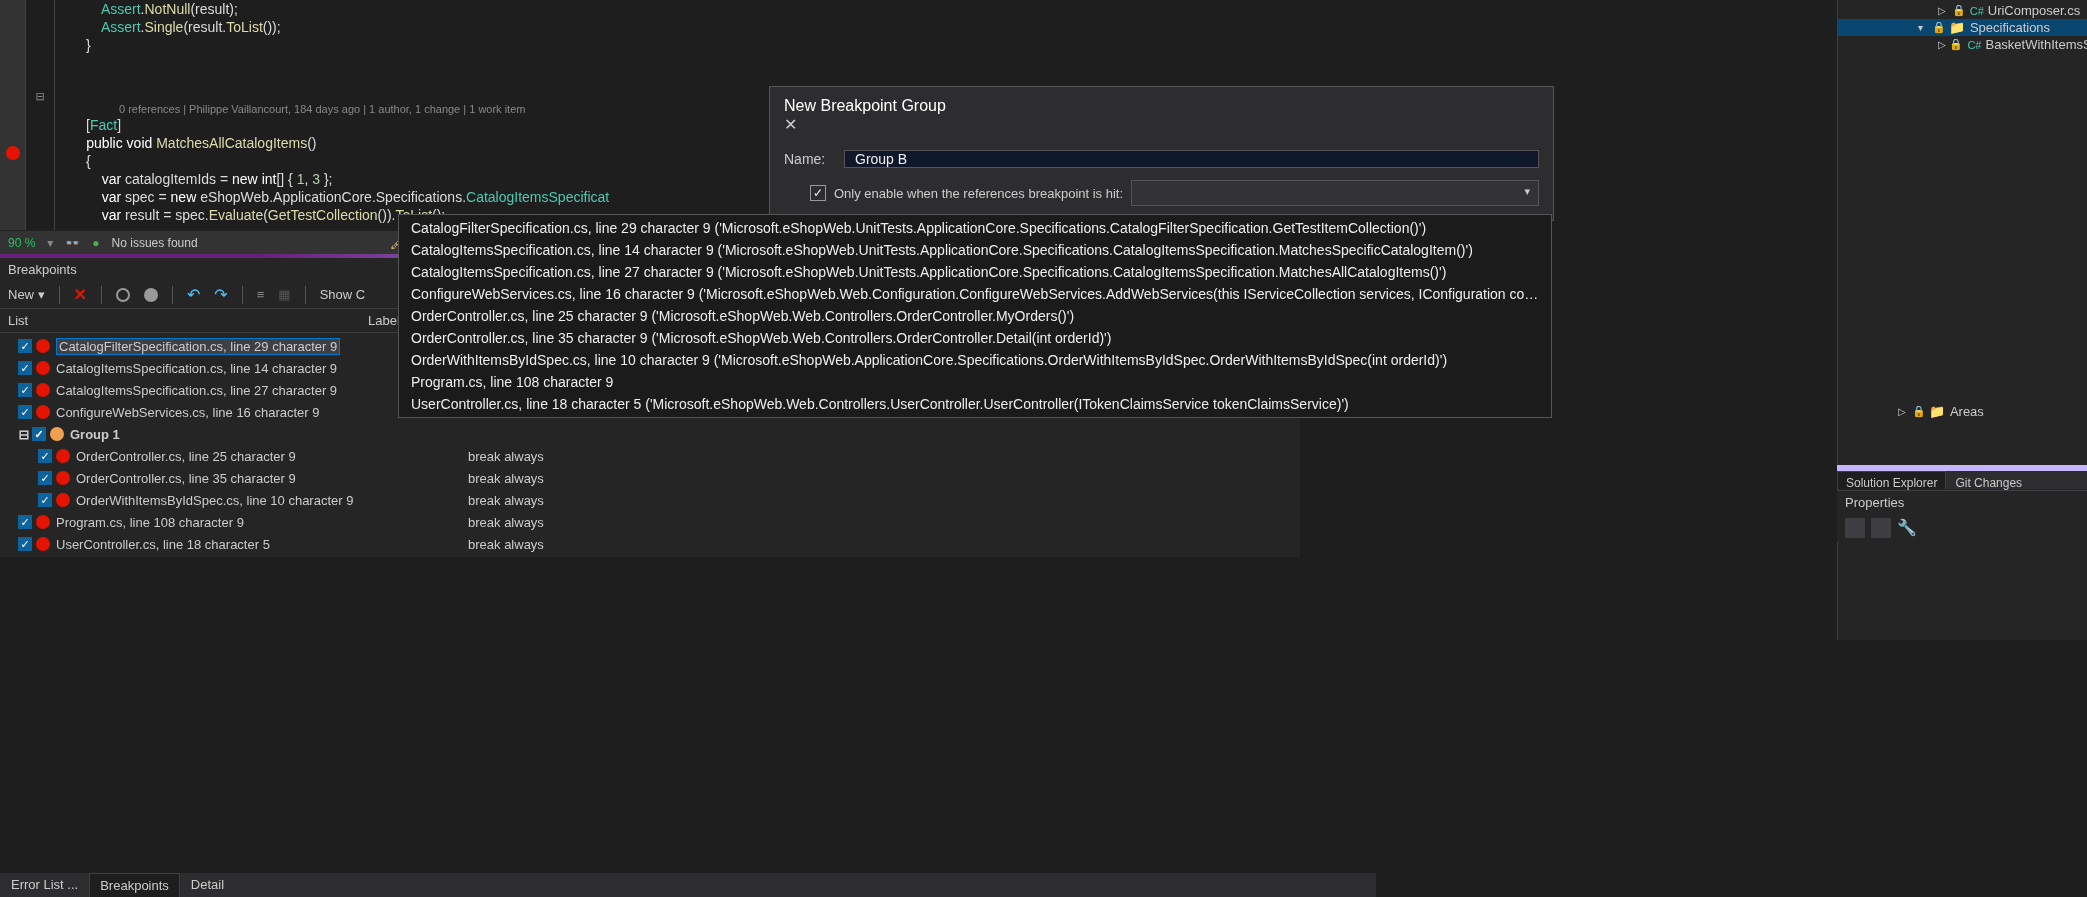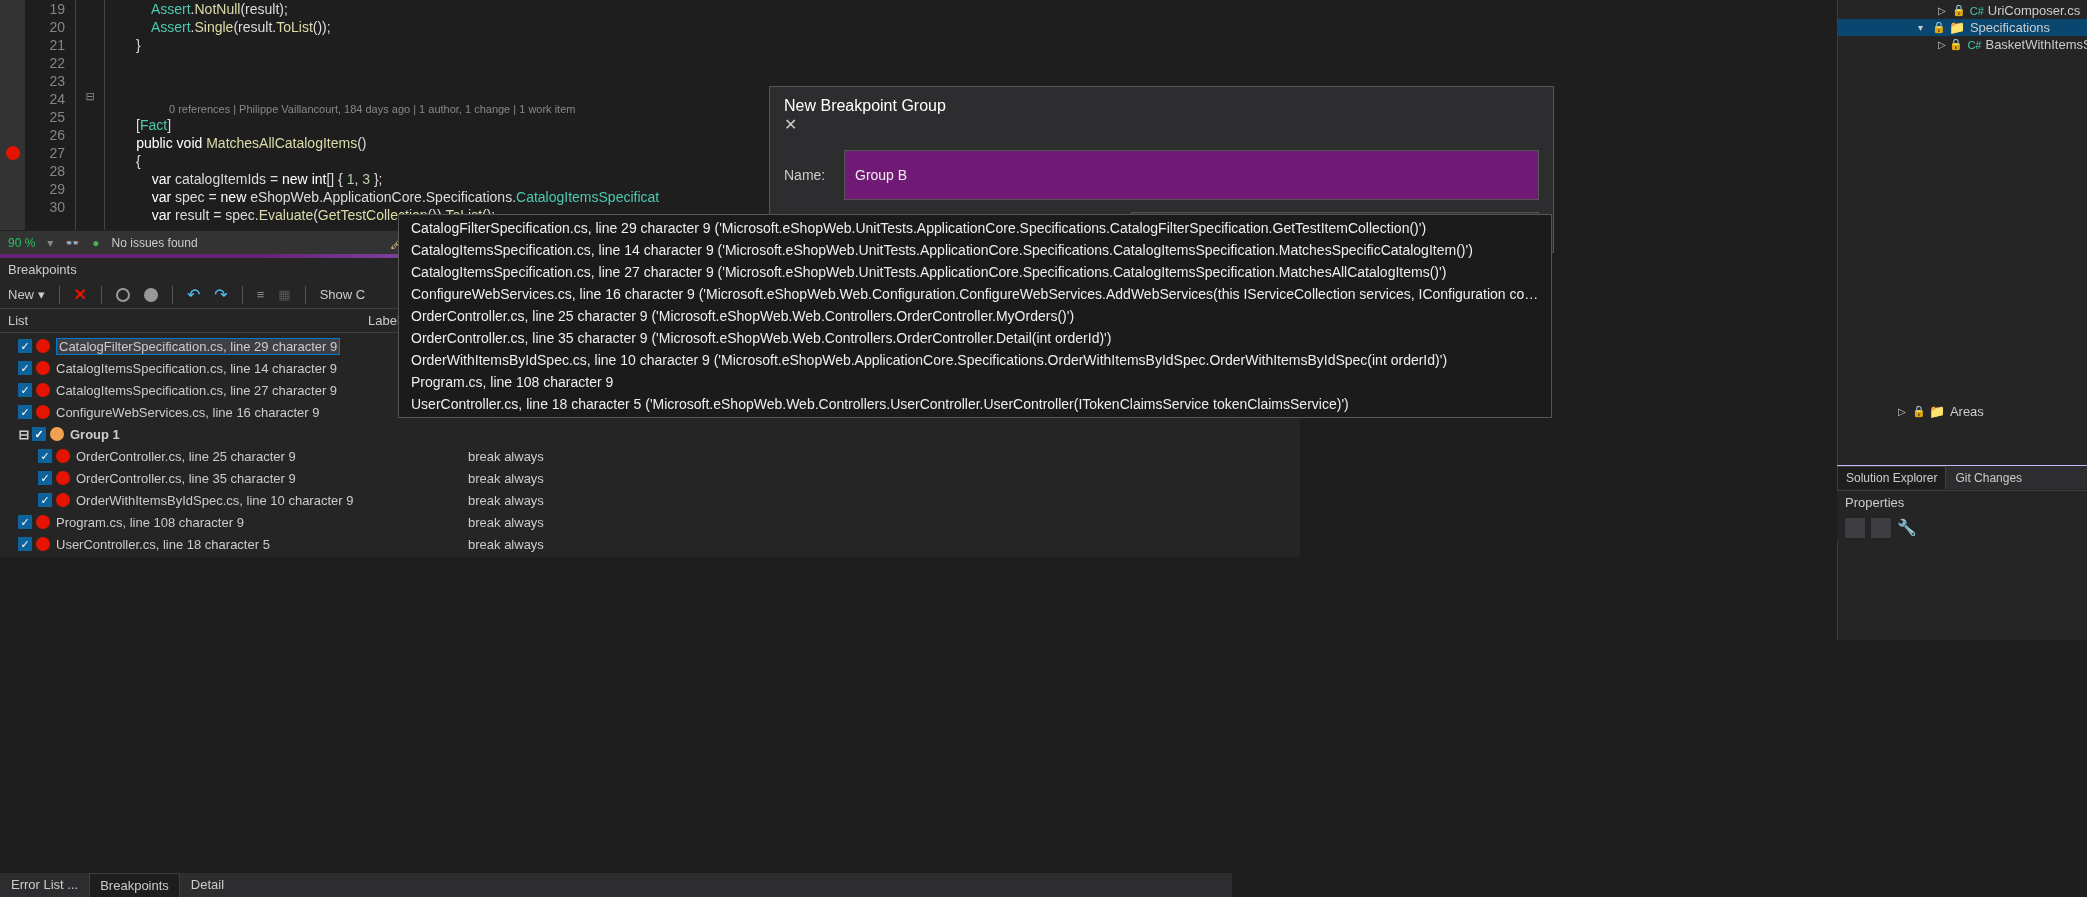--- a/index.html
+++ b/index.html
@@ -45,32 +45,32 @@
 .bp-row.group { font-weight: bold; }
 .chk { width: 14px; height: 14px; background: #0e639c; display: inline-flex; align-items:center; justify-content:center; color:#fff; font-size:11px; margin-right:4px;}
 .grp-exp { width:12px; display:inline-block; text-align:center; margin-right:2px; color:#ccc;}
 .dot { width: 14px; height: 14px; border-radius: 50%; background: #e51400; margin-right: 6px; flex-shrink:0;}
 .dot.group-dot { background:#f0a050;}
 .bp-label { flex:0 0 auto; }
 .bp-label.sel { background:#3f3f46; border:1px solid #007acc; padding:0 2px;}
 .bp-cond { position:absolute; left:468px; color:#ccc;}
 
 
-.bottom-tabs { position: absolute; left:0; bottom:0; width:1232px; height:24px; background:#2d2d30; display:flex; align-items:flex-end;}
+.bottom-tabs { position: absolute; left:0; bottom:0; width:1376px; height:24px; background:#2d2d30; display:flex; align-items:flex-end;}
 .btab { padding:4px 10px; font-size:13px; color:#ccc; border:1px solid transparent; cursor:pointer;}
 .btab.active { background:#1e1e1e; border:1px solid #3e3e42; border-bottom:none;}
 
 
 .dialog { position: absolute; left: 769px; top: 86px; width: 785px; background: #2d2d30; border:1px solid #555; z-index:50;}
 .dlg-title { display:flex; justify-content:space-between; padding:10px 14px; font-size:16px; color:#fff;flex-direction:column;}
 .close-x { cursor:pointer; font-size:16px; color:#ccc;}
 .dlg-body { padding: 6px 14px 14px 14px; }
 .dlg-row { display:flex; align-items:center; gap:10px; margin-bottom:12px;}
 .dlg-label { font-size:14px; width:50px;}
-.dlg-input { flex:1; background:#701a75; border:1px solid #555; color:#eee; padding:16px 10px; font-size:14px;}
+.dlg-input { flex:1; background:#0f172a; border:1px solid #555; color:#eee; padding:0 10px; font-size:14px;}
 .dlg-check-row { display:flex; align-items:center; gap:8px; padding-left:26px;}
 .dlg-checkbox { width:16px; height:16px; border:1px solid #999; display:inline-flex; align-items:center; justify-content:center; color:#eee; font-size:12px;}
 .dlg-select { flex:1; background:#333337; border:1px solid #555; height:26px; position:relative;}
 .dlg-select::after{ content:"▾"; position:absolute; right:8px; top:4px; color:#ccc; font-size:11px;}
 
 
 .dropdown { position:absolute; left:398px; top:214px; width:1154px; background:#1b1b1c; border:1px solid #555; z-index:60; padding:2px 0;}
 .dd-item { padding:3px 12px; font-size:14px; color:#eee; cursor:pointer; white-space:nowrap; overflow:hidden; text-overflow:ellipsis;}
 
 
@@ -78,52 +78,38 @@
 .tree-item { display:flex; align-items:center; gap:4px; padding:1px 0; font-size:13px; white-space:nowrap;}
 .tree-indent-1 { padding-left: 60px;}
 .tree-indent-2 { padding-left: 80px;}
 .tree-indent-3 { padding-left: 100px;}
 .tri { font-size:10px; color:#ccc; display:inline-block; width:10px;}
 .lock { color:#4f9de6; font-size:11px;}
 .file-ico { color:#4ec9b0; font-size:11px;}
 .folder-ico { color:#dcb67a; font-size:13px;}
 .sel-tree { background:#094771;}
 
-.sol-tabs{ position:absolute; right:0; top:465px; width:250px; height:24px; background:#2d2d30; display:flex; border-top:1px solid #c4b5fd;}
+.sol-tabs{ position:absolute; right:0; top:465px; width:250px; height:24px; background:#2d2d30; display:flex; border-top:6px solid #c4b5fd;}
 .stab{ padding:4px 8px; font-size:12px; color:#ccc; cursor:pointer; border:1px solid transparent;}
 .stab.active{ background:#1e1e1e; border:1px solid #3e3e42; border-bottom:none;}
 
 .props-panel { position:absolute; right:0; top:490px; width:250px; background:#252526; border-top:1px solid #3e3e42;}
 .props-title{ padding:4px 8px; font-size:13px;}
 .props-tools{ padding:4px 8px; display:flex; gap:6px;}
 .prop-btn{ width:20px; height:20px; background:#3e3e42; display:inline-block;}
 
 </style>
 </head>
 <body>
 
 <div class="editor">
   <div class="gutter-bp">
     <div style="height:144px"></div>
     <div class="bp-dot"></div>
   </div>
-  <div class="gutter-ln" id="ln-gutter">
-      <div>19</div>
-      <div>20</div>
-      <div>21</div>
-      <div>22</div>
-      <div>23</div>
-      <div>24</div>
-      <div>25</div>
-      <div>26</div>
-      <div>27</div>
-      <div>28</div>
-      <div>29</div>
-      <div>30</div>
-    </div>
   <div class="fold-col">
     <div style="height:90px"></div>
     <div style="text-align:center;color:#888;font-size:11px;">⊟</div>
   </div>
   <div class="code-body" id="code-body"><div>            <span class="cls">Assert</span>.<span class="mth">NotNull</span>(result);</div><div>            <span class="cls">Assert</span>.<span class="mth">Single</span>(result.<span class="mth">ToList</span>());</div><div>        }</div><div></div><div class="codelens" style="padding-left: 64px;"></div><div class="codelens" style="padding-left: 64px; font-size: 11px; line-height: 14px; color: rgb(136, 136, 136);">0 references | Philippe Vaillancourt, 184 days ago | 1 author, 1 change | 1 work item</div><div>        [<span class="cls">Fact</span>]</div><div>        <span class="kw">public</span> <span class="kw">void</span> <span class="mth">MatchesAllCatalogItems</span>()</div><div>        {</div><div>            <span class="kw">var</span> catalogItemIds = <span class="kw">new</span> <span class="kw">int</span>[] { <span class="num">1</span>, <span class="num">3</span> };</div><div>            <span class="kw">var</span> spec = <span class="kw">new</span> eShopWeb.ApplicationCore.Specifications.<span class="cls">CatalogItemsSpecificat</span></div><div></div><div>            <span class="kw">var</span> result = spec.<span class="mth">Evaluate</span>(<span class="mth">GetTestCollection</span>()).<span class="mth">ToList</span>();</div><div></div></div>
 </div>
 
 <div class="editor-status">
   <span class="zoom">90 %</span>
   <span style="color:#888">▾</span>

